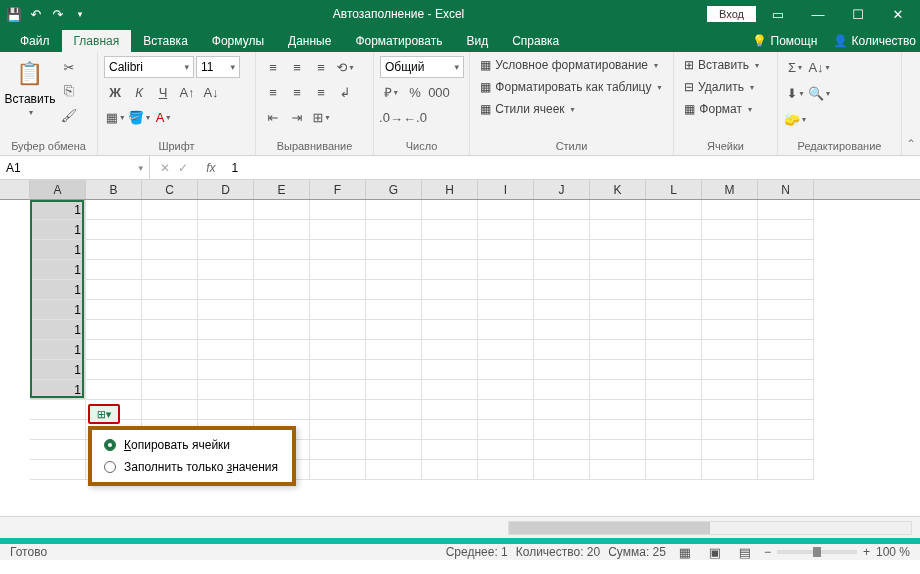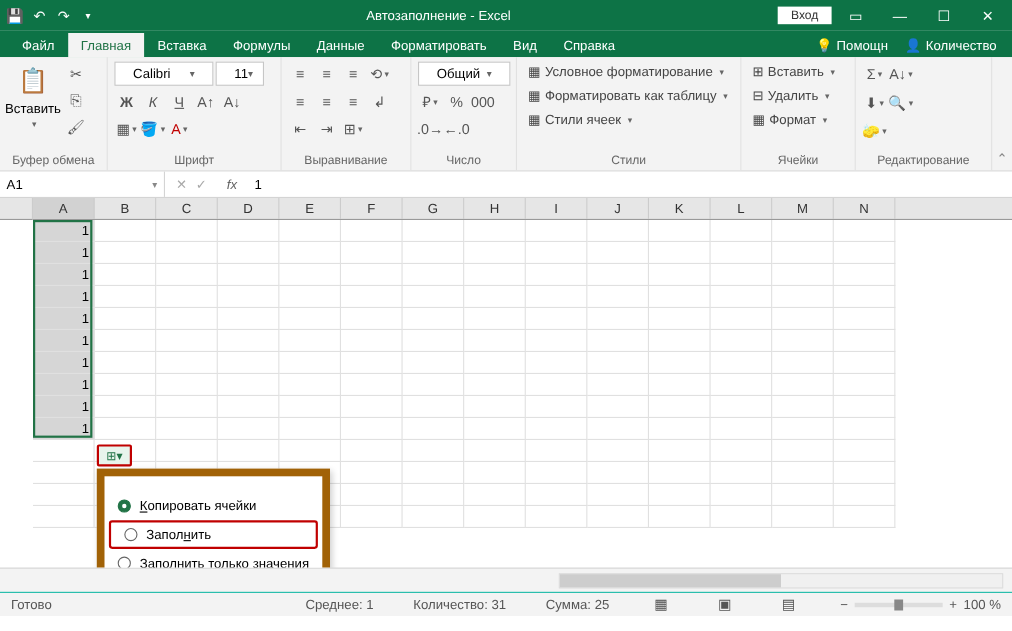--- a/index.html
+++ b/index.html
@@ -17,21 +17,21 @@
 .ribbon{height:104px;background:#f3f3f3;border-bottom:1px solid #d4d4d4;display:flex}
 .grp{border-right:1px solid #e1e1e1;padding:2px 6px 0;display:flex;flex-direction:column;justify-content:space-between}
 .grp-body{flex:1;display:flex;gap:4px;align-items:flex-start;padding-top:2px}
 .grp-lbl{text-align:center;font-size:11px;color:#666;padding-bottom:3px;position:relative}
 .vstack{display:flex;flex-direction:column;gap:2px}
 .hstack{display:flex;gap:2px;align-items:center}
 .big-btn{display:flex;flex-direction:column;align-items:center;gap:2px;padding:2px;width:48px}
 .big-ico{width:32px;height:32px;display:flex;align-items:center;justify-content:center;font-size:22px}
 .sm-btn{width:22px;height:22px;display:flex;align-items:center;justify-content:center;font-size:13px;color:#555}
 .sm-btn.b{font-weight:bold}.sm-btn.i{font-style:italic}.sm-btn.u{text-decoration:underline}
-.combo{height:22px;border:1px solid #c6c6c6;background:#fff;display:flex;align-items:center;padding:0 16px;font-size:12px}
+.combo{height:22px;border:1px solid #c6c6c6;background:#fff;display:flex;align-items:center;padding:0 4px;font-size:12px}
 .combo .dd{margin-left:auto;font-size:9px;color:#666}
 .styles-btn{display:flex;align-items:center;gap:4px;padding:2px 4px;font-size:12px;color:#444}
 .dd-ar{font-size:8px;color:#666;margin-left:2px}
 .namebox-row{height:24px;border-bottom:1px solid #d4d4d4;display:flex;align-items:center;background:#fff}
 .namebox{width:150px;border-right:1px solid #d4d4d4;padding:0 6px;display:flex;align-items:center;height:100%}
 .nb-dd{margin-left:auto;font-size:9px;color:#888}
 .fx-btns{display:flex;gap:8px;padding:0 10px;color:#aaa}
 .fx-lbl{font-style:italic;padding:0 8px;color:#666}
 .formula{flex:1;padding:0 8px}
 .grid-area{position:relative;height:336px;overflow:hidden}
@@ -42,36 +42,36 @@
 .row-hdrs{position:absolute;left:0;top:20px;width:30px;background:#e6e6e6;border-right:1px solid #999}
 .row-h{height:20px;border-bottom:1px solid #ccc;text-align:center;line-height:20px;font-size:12px;color:#333}
 .row-h.sel{background:#d2d2d2}
 .cells{position:absolute;left:30px;top:20px;right:0;bottom:0}
 .row{display:flex;height:20px}
 .cell{border-right:1px solid #e0e0e0;border-bottom:1px solid #e0e0e0;padding:0 4px;line-height:20px;text-align:right;font-size:12px}
 .cell.sel{background:#d6d6d6}
 .sel-border{position:absolute;border:2px solid #217346;pointer-events:none}
 .autofill-btn{position:absolute;width:32px;height:20px;border:2px solid #c00000;background:#e8f4ec;display:flex;align-items:center;justify-content:center;border-radius:2px}
 .af-ico{font-size:11px;color:#217346}
-.ctx-menu{position:absolute;background:#fff;border:7px solid #a16207;box-shadow:2px 2px 6px rgba(0,0,0,0.2);padding:16px 0;min-width:208px}
+.ctx-menu{position:absolute;background:#fff;border:4px solid #a16207;box-shadow:2px 2px 6px rgba(0,0,0,0.2);padding:4px 0;min-width:208px}
 .ctx-item{display:flex;align-items:center;gap:8px;padding:4px 12px;font-size:12px}
 .ctx-item.highlight{border:2px solid #c00000;border-radius:3px;margin:2px 4px}
 .radio{width:12px;height:12px;border:1px solid #666;border-radius:50%;display:flex;align-items:center;justify-content:center}
 .radio.on{background:#217346;border-color:#217346}
 .radio.on::after{content:"";width:4px;height:4px;background:#fff;border-radius:50%}
 .sheet-row{height:22px;border-top:1px solid #d4d4d4;display:flex;align-items:center;padding:0 8px;background:#f3f3f3}
 .hscroll{flex:1;margin-left:500px;height:14px;background:#f0f0f0;border:1px solid #ddd;position:relative}
 .hthumb{position:absolute;left:0;width:50%;height:100%;background:#cdcdcd}
-.status{height:22px;background:#f3f3f3;border-top:1px solid #14b8a6;display:flex;align-items:center;padding:0 10px;font-size:11px;color:#555;gap:36px}
+.status{height:22px;background:#f3f3f3;border-top:6px solid #14b8a6;display:flex;align-items:center;padding:0 10px;font-size:11px;color:#555;gap:8px}
 .status .sp{flex:1}
 .zoom-ctl{display:flex;align-items:center;gap:6px}
 .zoom-bar{width:80px;height:4px;background:#ddd;position:relative}
 .zoom-h{position:absolute;left:50%;top:-3px;width:8px;height:10px;background:#888;transform:translateX(-50%)}
 .u{text-decoration:underline}
-.share-right{margin-left:auto;display:flex;gap:8px;padding-right:10px}
+.share-right{margin-left:auto;display:flex;gap:8px;}
 </style>
 </head>
 <body>
 
 <div class="titlebar">
   <div class="tb-left">
     <span class="tb-ico">💾</span>
     <span class="tb-ico">↶</span>
     <span class="tb-ico">↷</span>
     <span class="tb-ico" style="font-size:9px">▾</span>
@@ -508,42 +508,38 @@
     </div>
   <div class="sel-border" id="selb" style="left: 30px; top: 20px; width: 54px; height: 198px;"></div>
   <div class="autofill-btn" id="afbtn" style="left: 88px; top: 224px;">
     <span class="af-ico">⊞▾</span>
   </div>
   <div class="ctx-menu" id="ctx" style="left: 88px; top: 246px;">
       <div class="ctx-item">
         <span class="radio on"></span>
         <span><span class="u">К</span>опировать ячейки</span>
       </div>
-      <div class="ctx-item highlight">
-        <span class="radio"></span>
-        <span>Запол<span class="u">н</span>ить</span>
-      </div>
       <div class="ctx-item">
         <span class="radio"></span>
         <span>Заполнить только <span class="u">з</span>начения</span>
       </div>
     </div>
 </div>
 
 <div class="sheet-row">
   <div class="hscroll">
       <div class="hthumb"></div>
     </div>
 </div>
 
 <div class="status">
   <span>Готово</span>
   <span class="sp"></span>
   <span>Среднее: 1</span>
-  <span>Количество: 31</span>
+  <span>Количество: 20</span>
   <span>Сумма: 25</span>
   <span class="sm-btn">▦</span>
   <span class="sm-btn">▣</span>
   <span class="sm-btn">▤</span>
   <div class="zoom-ctl">
     <span>−</span>
     <div class="zoom-bar">
         <div class="zoom-h"></div>
       </div>
     <span>+</span>

